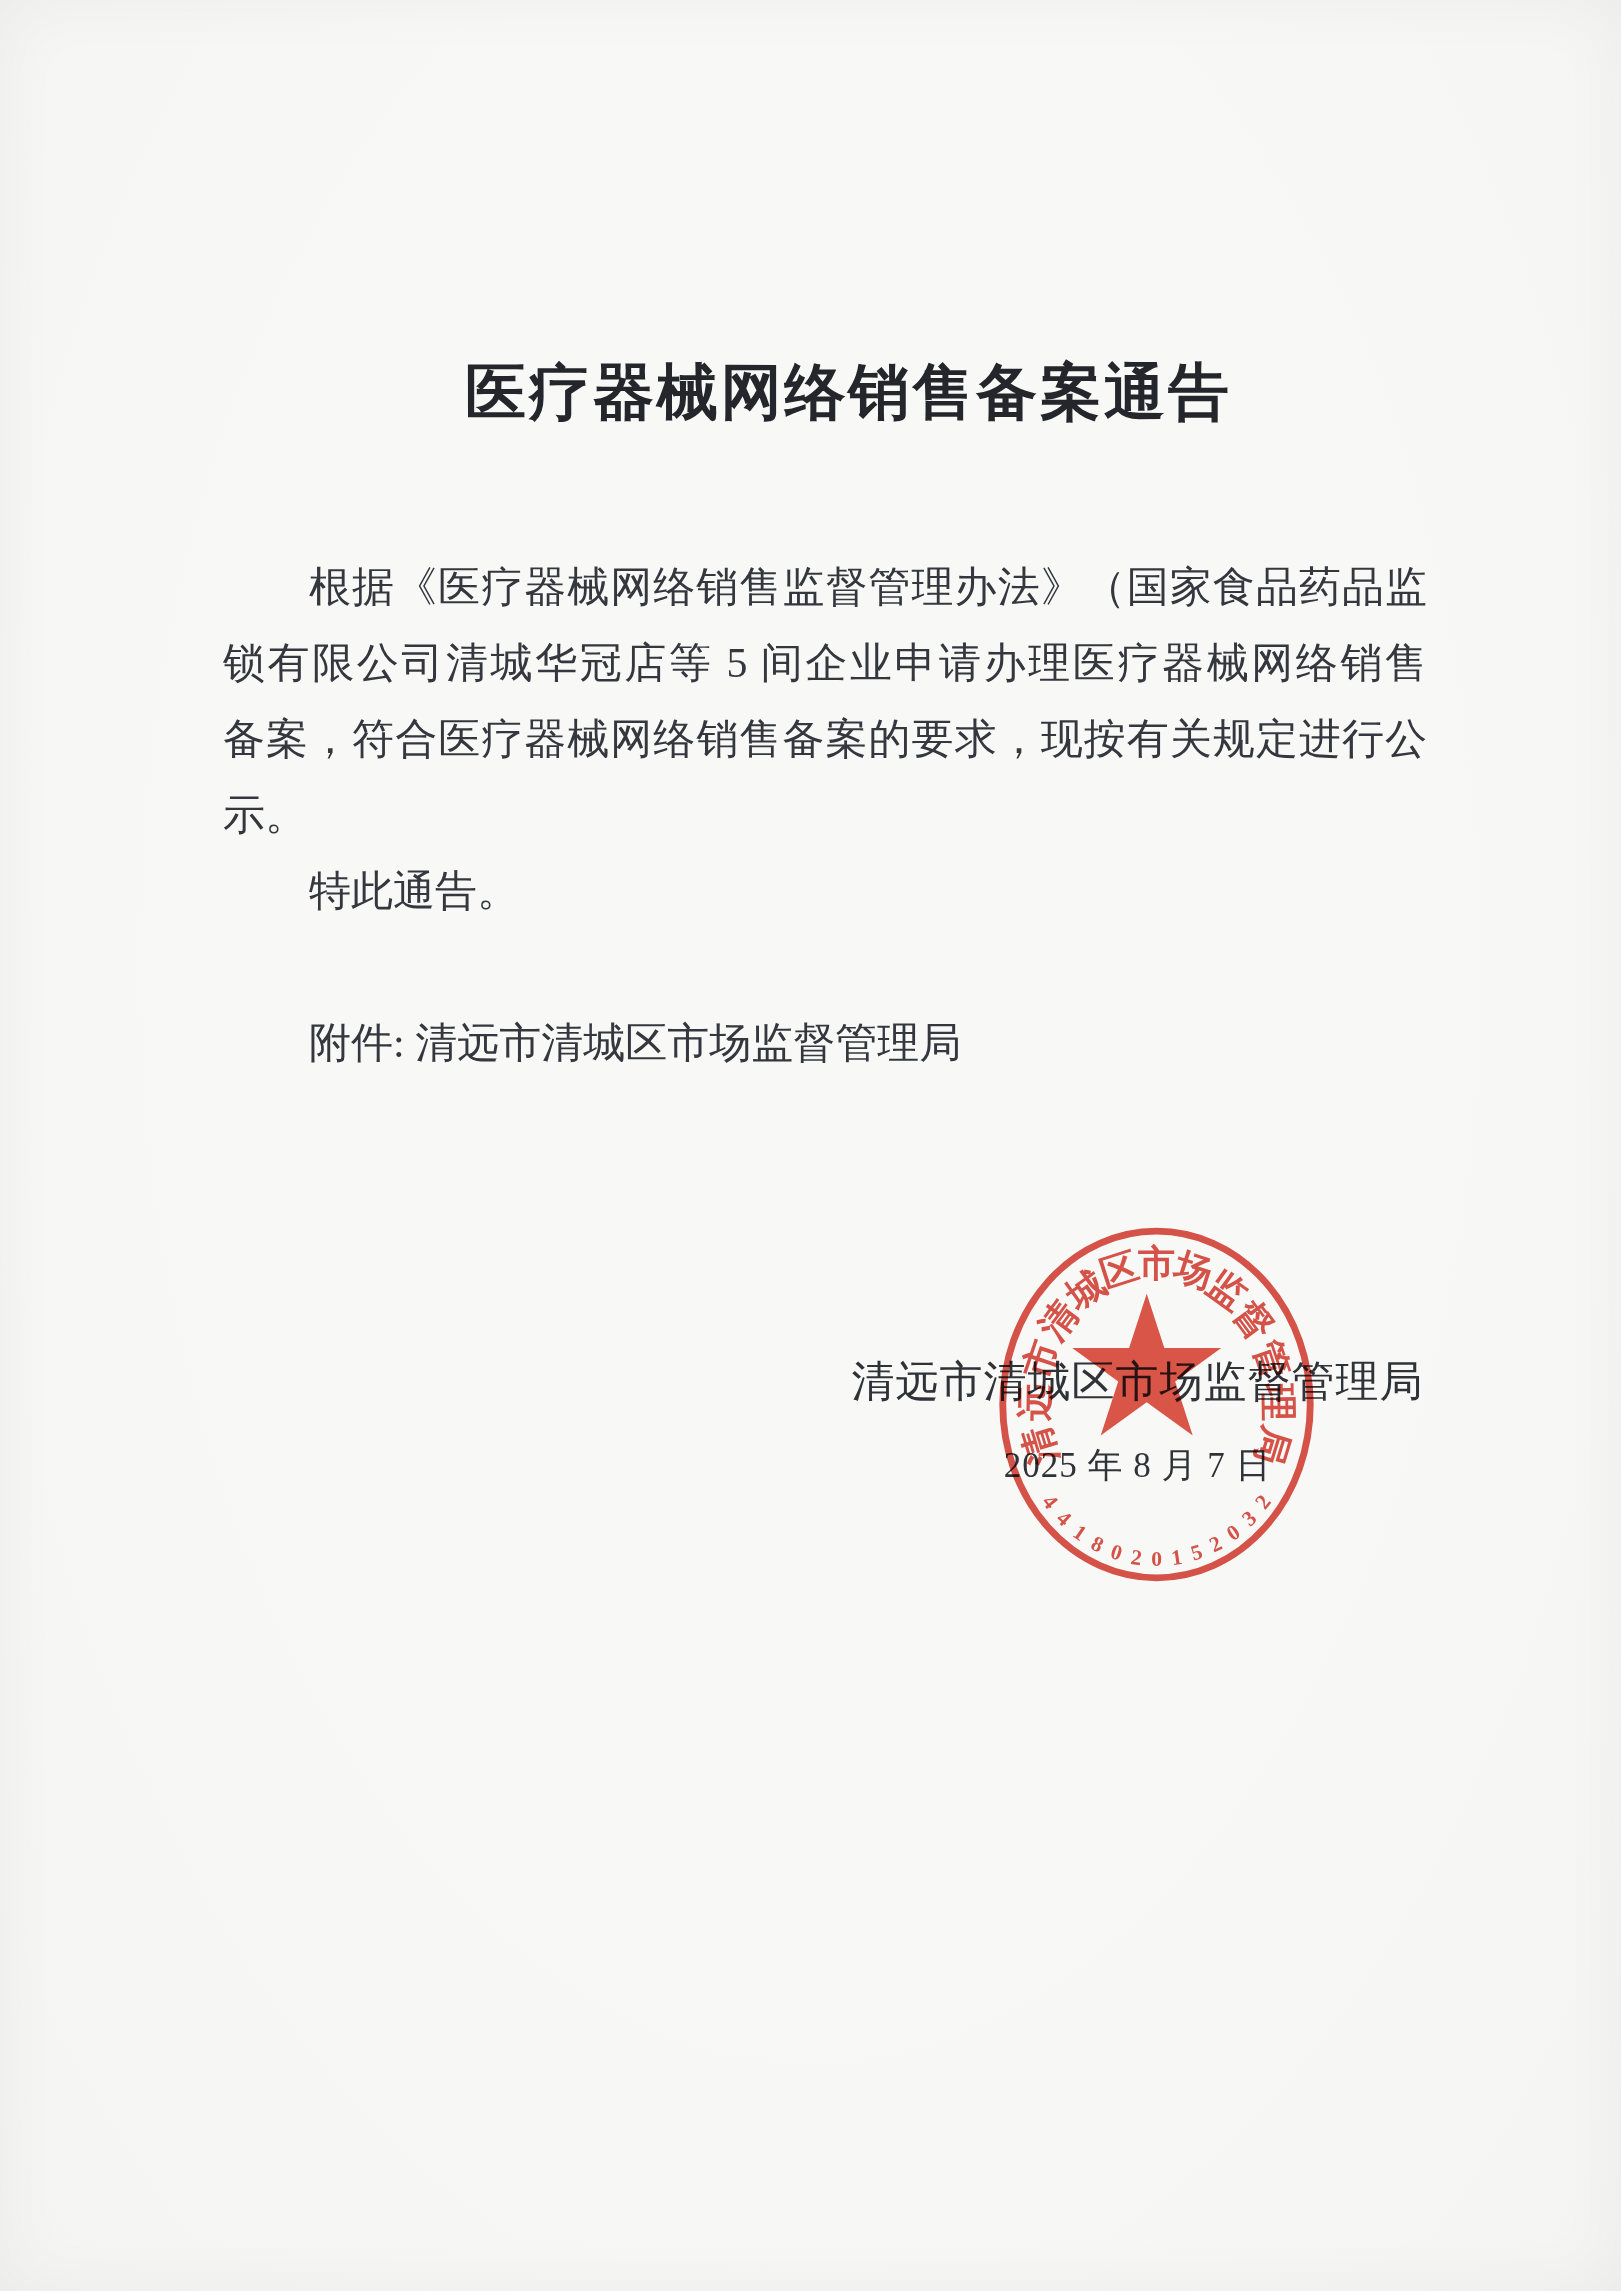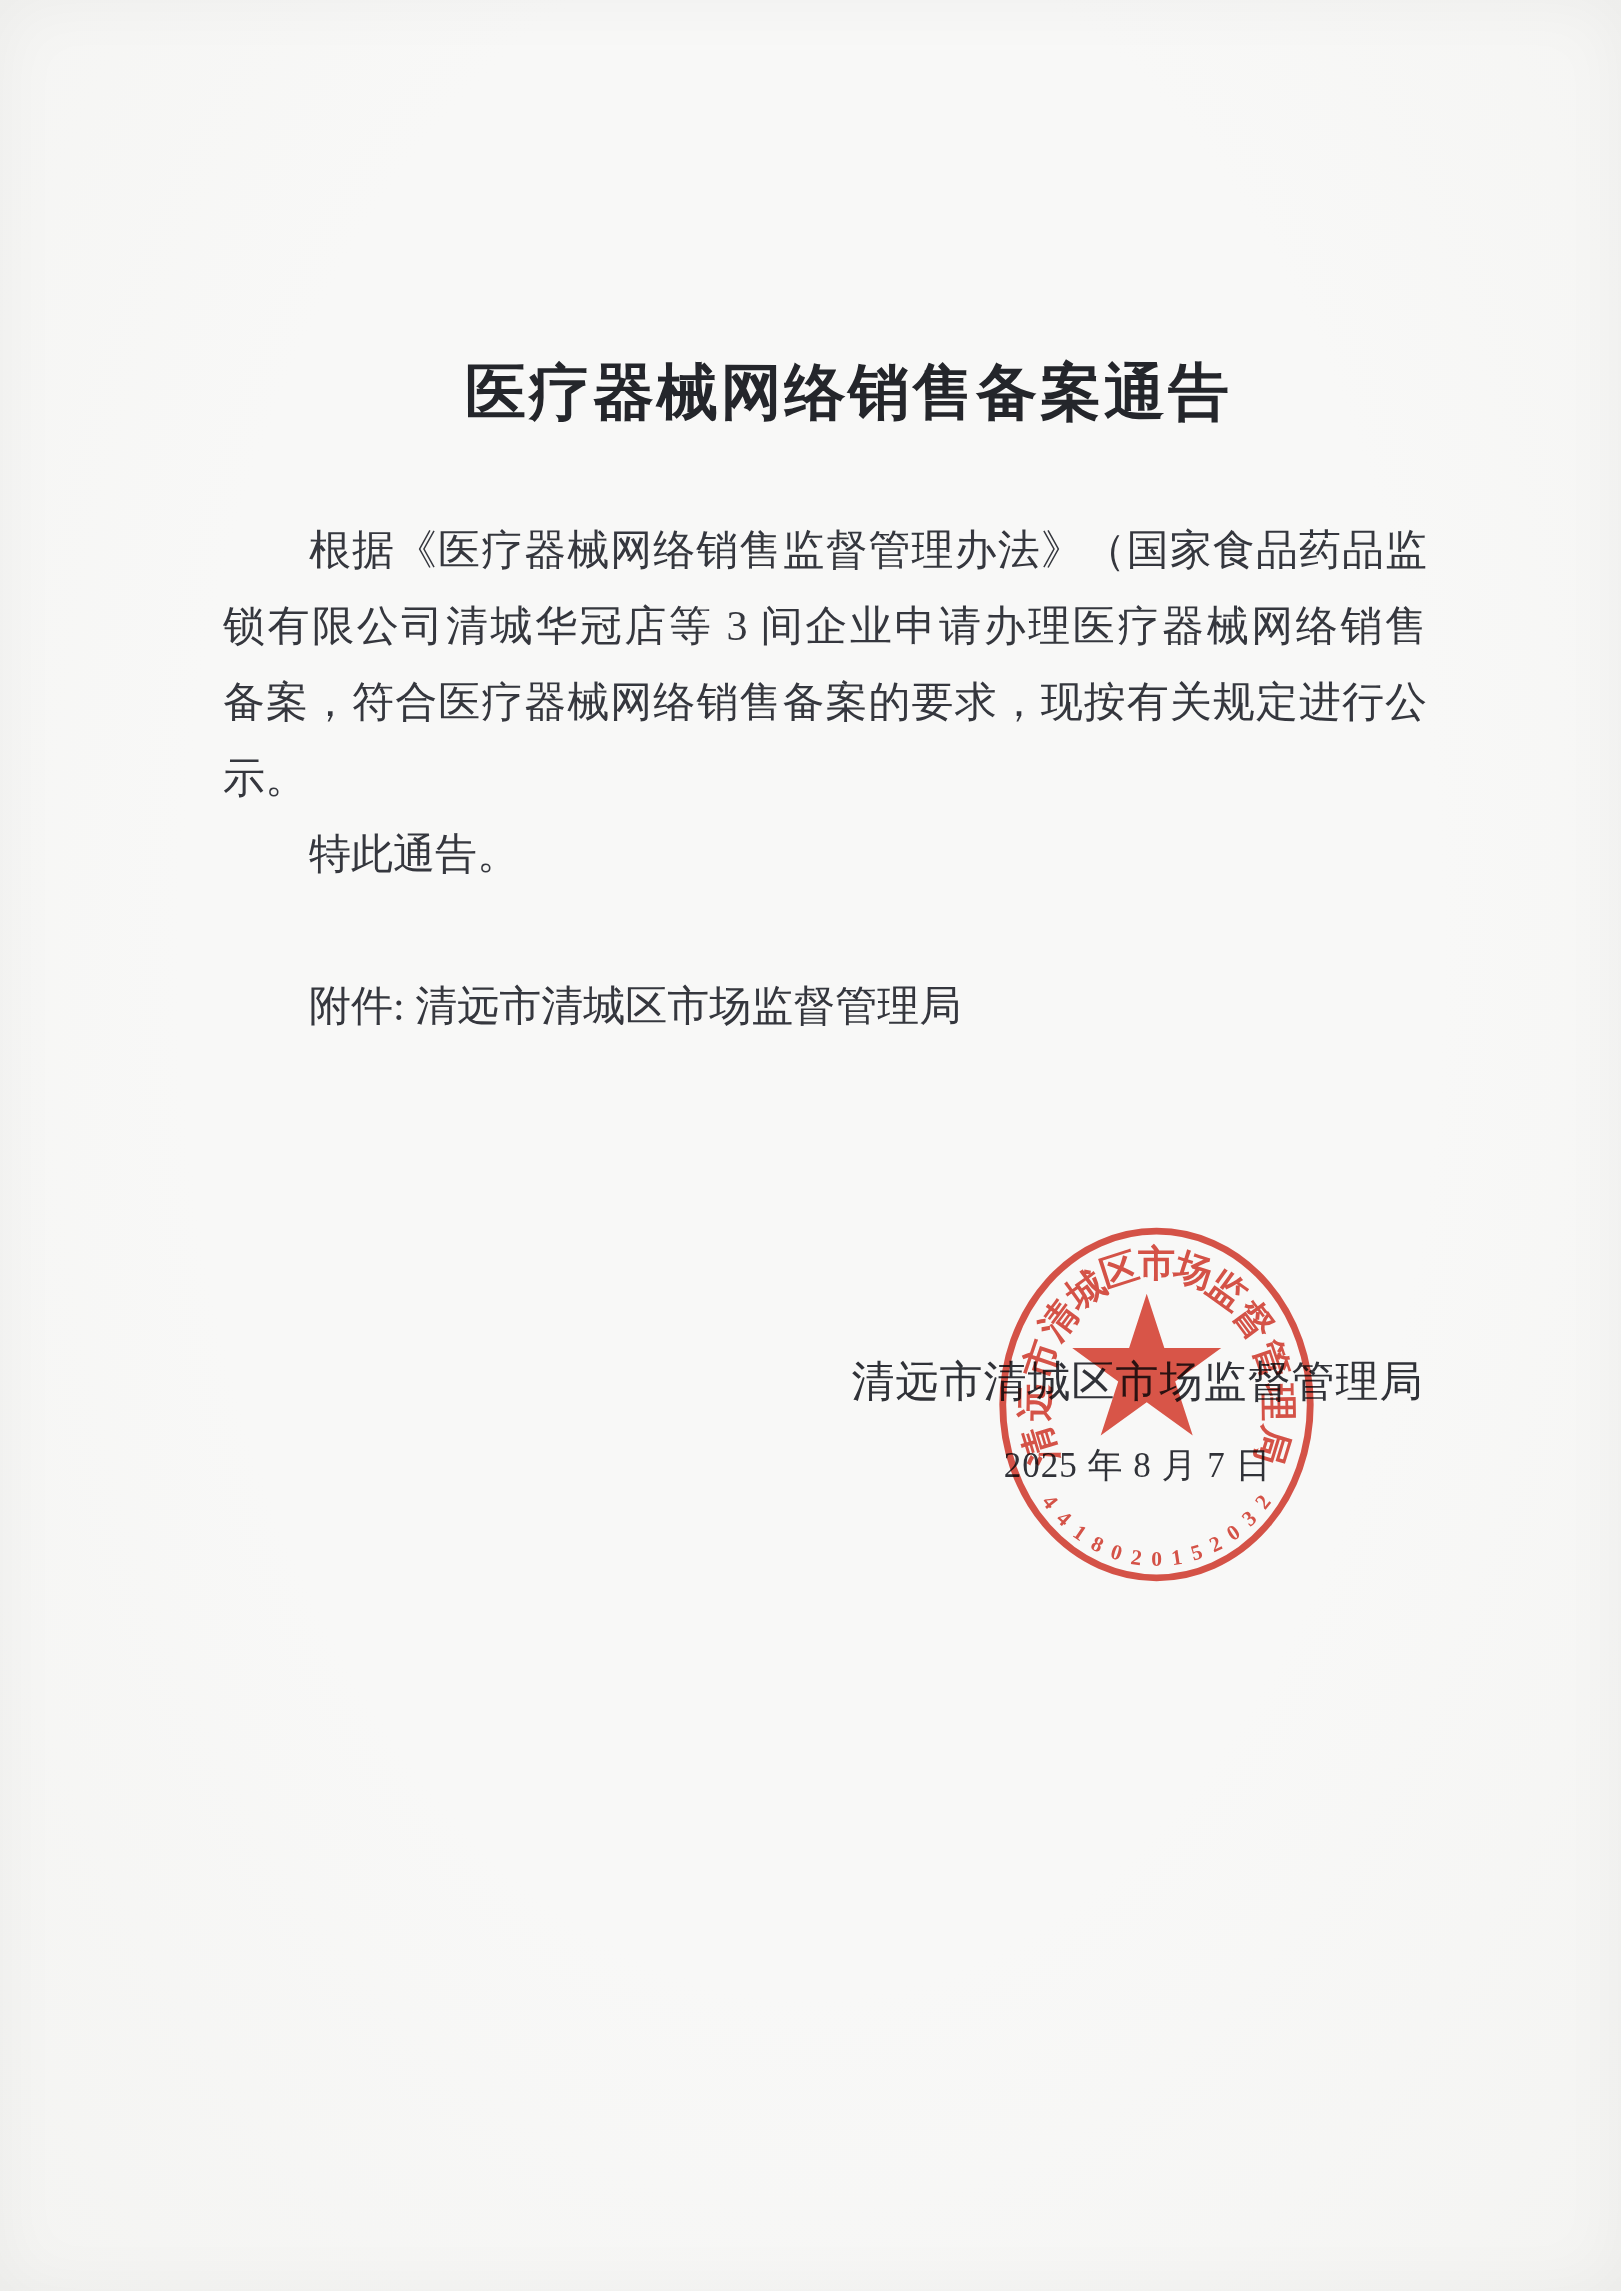--- a/index.html
+++ b/index.html
@@ -32,21 +32,21 @@
     text-align: center;
     font-size: 61px;
     line-height: 67px;
     font-weight: 700;
     letter-spacing: 2.9px;
     color: #24262b;
     padding-left: 38px;
   }
   .body-block {
     position: absolute;
-    top: 512px;
+    top: 549px;
     left: 223px;
     width: 1204px;
     font-size: 42px;
     line-height: 76px;
     color: #35373e;
   }
   .line {
     height: 76px;
     white-space: normal;
   }
@@ -93,21 +93,21 @@
 </style>
 </head>
 <body>
 
 <div class="page">
 
   <h1 class="title">医疗器械网络销售备案通告</h1>
 
   <div class="body-block">
     <div class="line justify indent">根据《医疗器械网络销售监督管理办法》（国家食品药品监</div>
-    <div class="line justify">锁有限公司清城华冠店等 3 间企业申请办理医疗器械网络销售</div>
+    <div class="line justify">锁有限公司清城华冠店等 5 间企业申请办理医疗器械网络销售</div>
     <div class="line justify">备案，符合医疗器械网络销售备案的要求，现按有关规定进行公</div>
     <div class="line">示。</div>
     <div class="line indent">特此通告。</div>
     <div class="line"></div>
     <div class="line indent">附件: 清远市清城区市场监督管理局</div>
   </div>
 
   <div class="signature-block">
     <div class="issuer">清远市清城区市场监督管理局</div>
     <div class="issue-date">2025 年 8 月 7 日</div>

